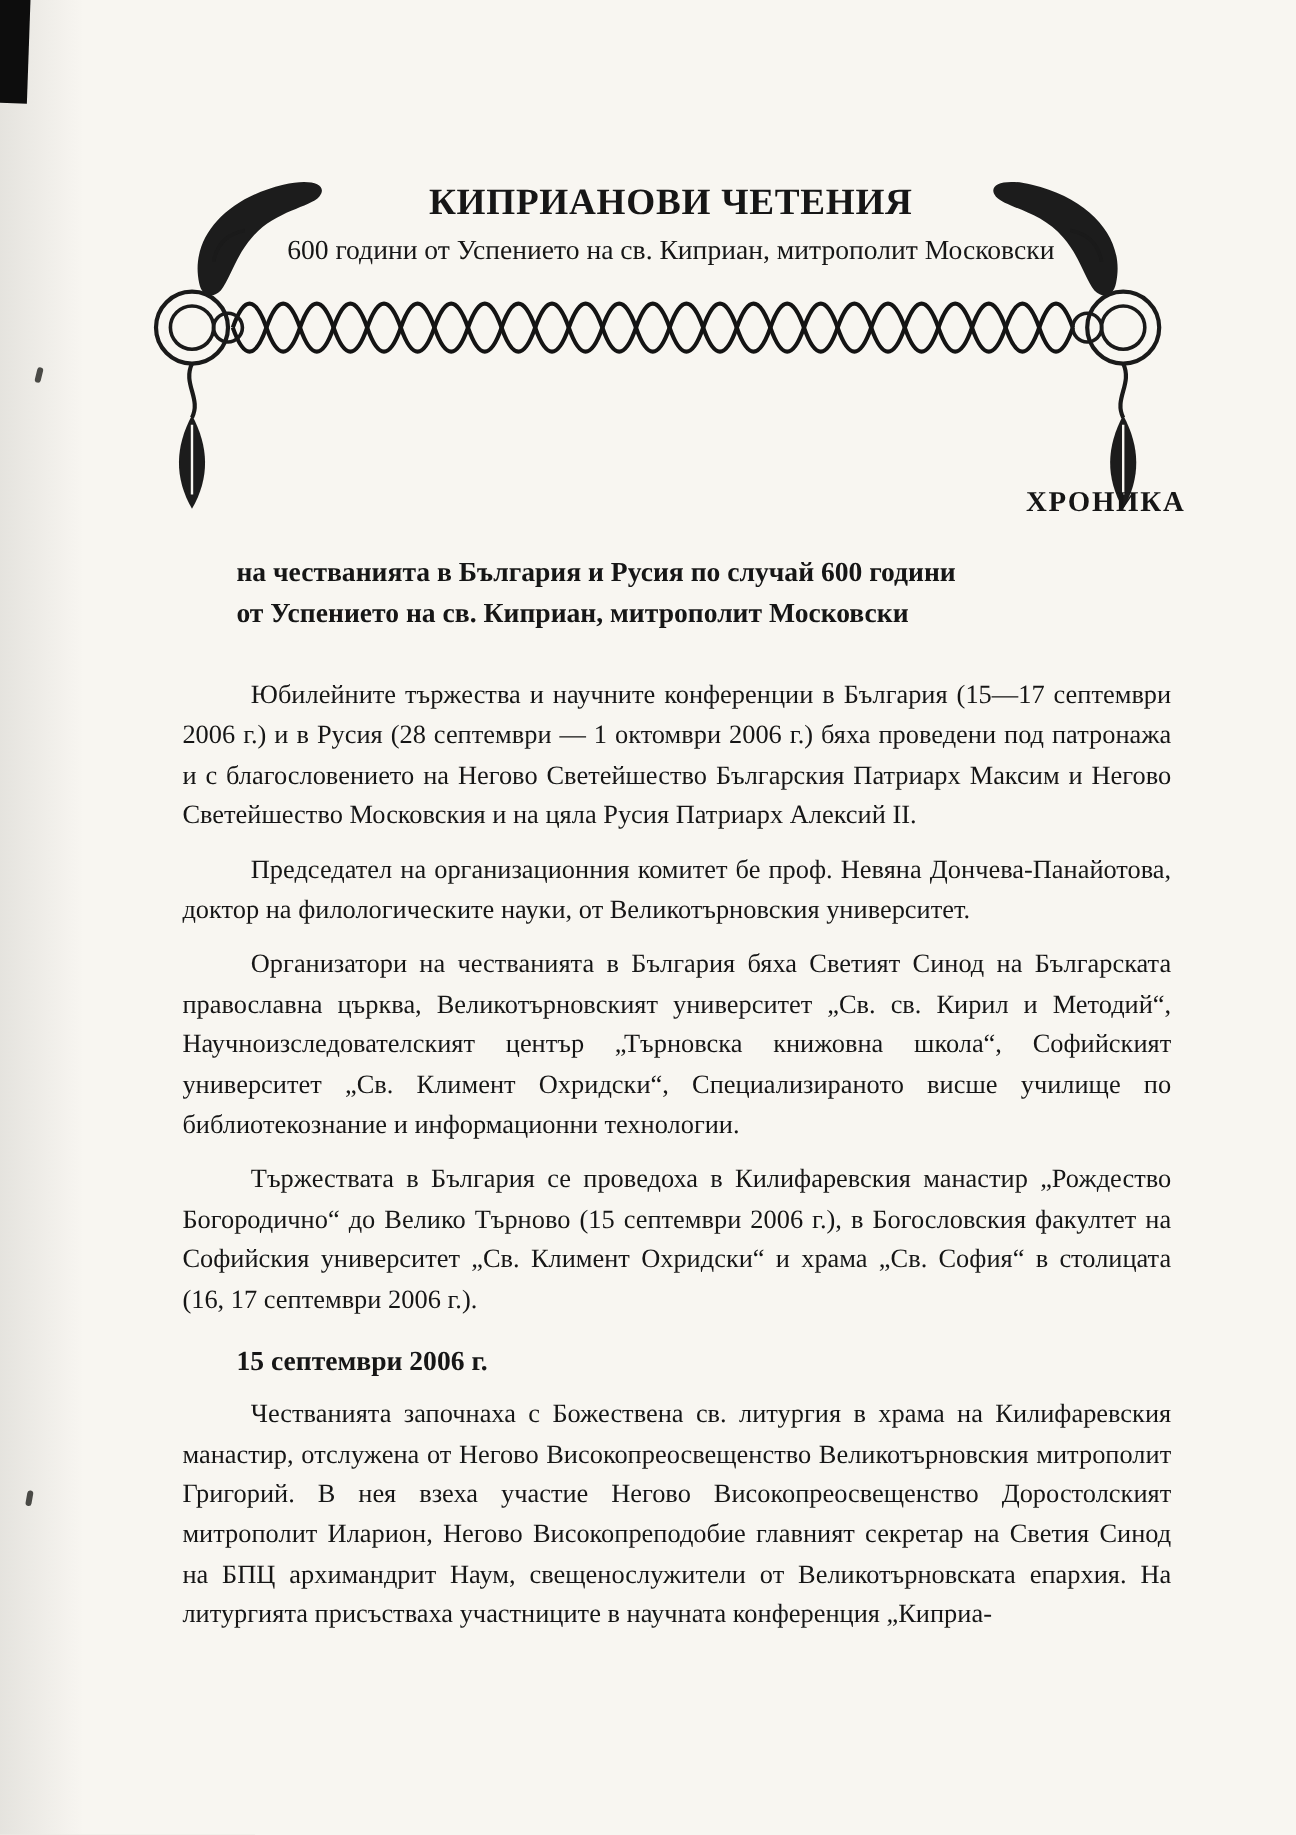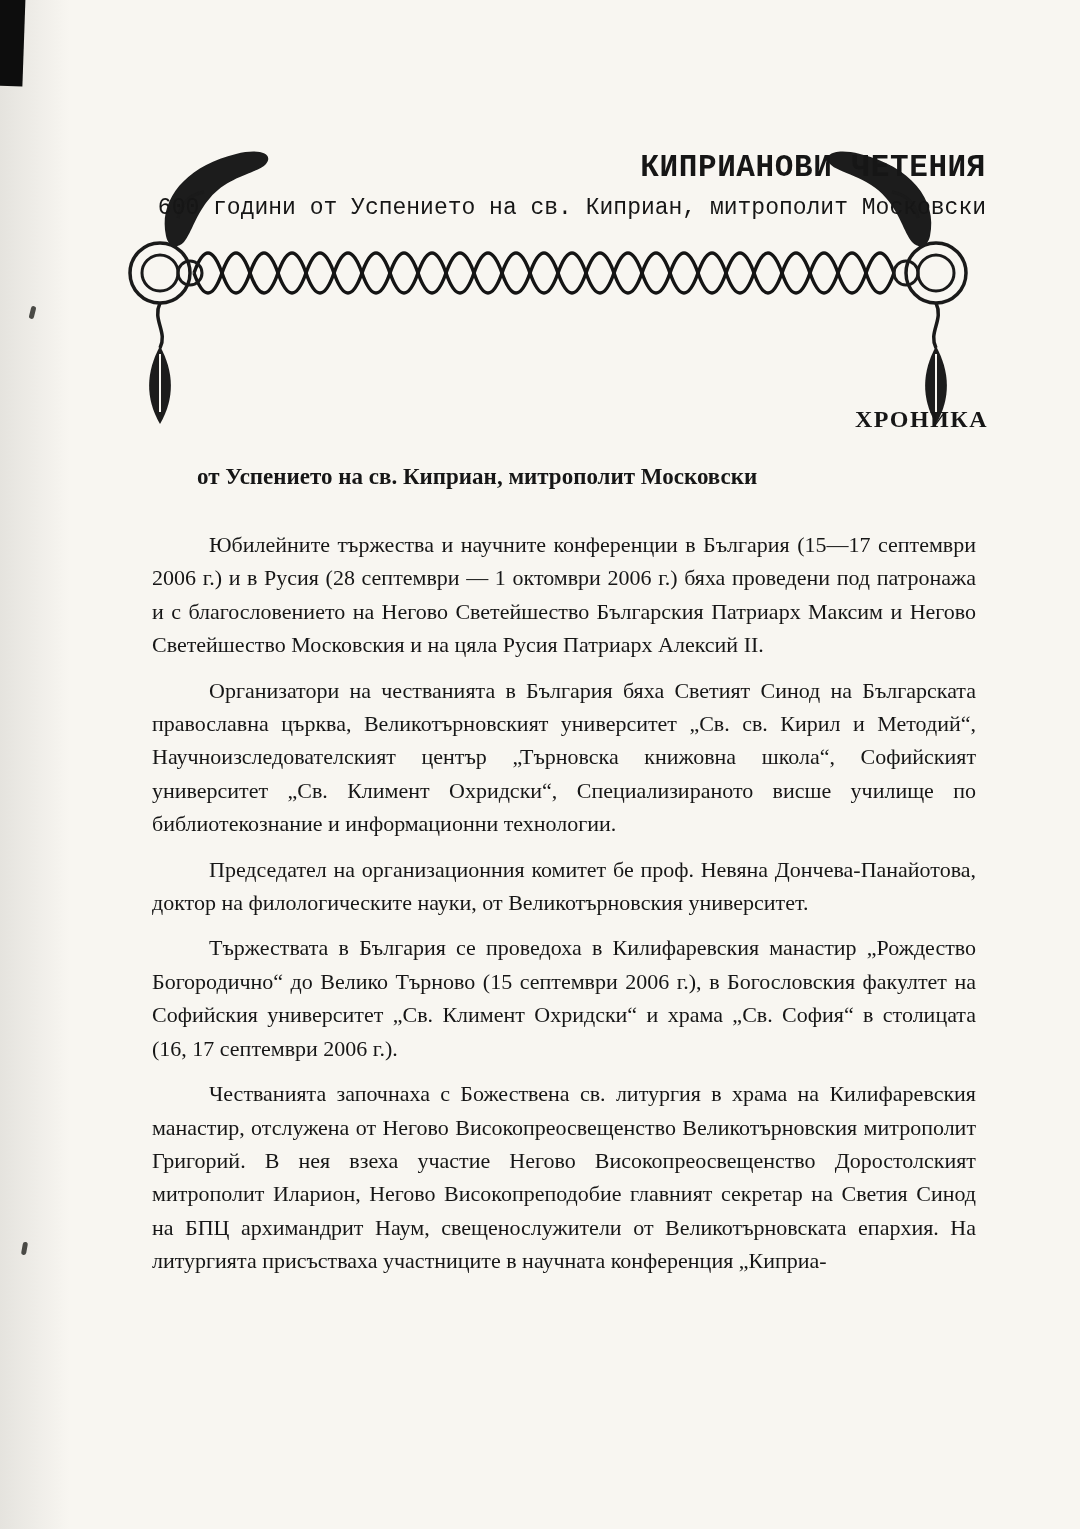--- a/index.html
+++ b/index.html
@@ -43,22 +43,21 @@
 
   
   .ornament {
     position: absolute;
     left: 108px; top: 140px;
     width: 880px; height: 300px;
   }
   .header-text {
     position: absolute;
     left: 132px; right: 94px; top: 150px;
-    text-align: right;
-    font-family: Liberation Mono, monospace;
+    text-align: center;
   }
   .title {
     margin: 0;
     font-size: 31px;
     font-weight: bold;
     letter-spacing: 0.6px;
   }
   .subtitle {
     margin-top: 10px;
     font-size: 23px;
@@ -135,24 +134,26 @@
   </svg>
 
   <header class="header-text">
     <h1 class="title">КИПРИАНОВИ ЧЕТЕНИЯ</h1>
     <div class="subtitle">600 години от Успението на св. Киприан, митрополит Московски</div>
   </header>
 
   <main class="main-text">
     <h2 class="chronicle-heading">ХРОНИКА</h2>
     <div class="chronicle-subhead">
+      <div>на честванията в България и Русия по случай 600 години</div>
       <div>от Успението на св. Киприан, митрополит Московски</div>
     </div>
 
     <p class="body first">Юбилейните тържества и научните конференции в България (15—17 септември 2006 г.) и в Русия (28 септември — 1 октомври 2006 г.) бяха проведени под патронажа и с благословението на Негово Светейшество Българския Патриарх Максим и Негово Светейшество Московския и на цяла Русия Патриарх Алексий II.</p>
+    <p class="body">Председател на организационния комитет бе проф. Невяна Дончева-Панайотова, доктор на филологическите науки, от Великотърновския университет.</p>
     <p class="body">Организатори на честванията в България бяха Светият Синод на Българската православна църква, Великотърновският университет „Св. св. Кирил и Методий“, Научноизследователският център „Търновска книжовна школа“, Софийският университет „Св. Климент Охридски“, Специализираното висше училище по библиотекознание и информационни технологии.</p>
-    <p class="body">Председател на организационния комитет бе проф. Невяна Дончева-Панайотова, доктор на филологическите науки, от Великотърновския университет.</p>
     <p class="body">Тържествата в България се проведоха в Килифаревския манастир „Рождество Богородично“ до Велико Търново (15 септември 2006 г.), в Богословския факултет на Софийския университет „Св. Климент Охридски“ и храма „Св. София“ в столицата (16, 17 септември 2006 г.).</p>
 
+    <h3 class="section-heading">15 септември 2006 г.</h3>
     <p class="body">Честванията започнаха с Божествена св. литургия в храма на Килифаревския манастир, отслужена от Негово Високопреосвещенство Великотърновския митрополит Григорий. В нея взеха участие Негово Високопреосвещенство Доростолският митрополит Иларион, Негово Високопреподобие главният секретар на Светия Синод на БПЦ архимандрит Наум, свещенослужители от Великотърновската епархия. На литургията присъстваха участниците в научната конференция „Киприа-</p>
   </main>
 
 </div>
 
 </body></html>

